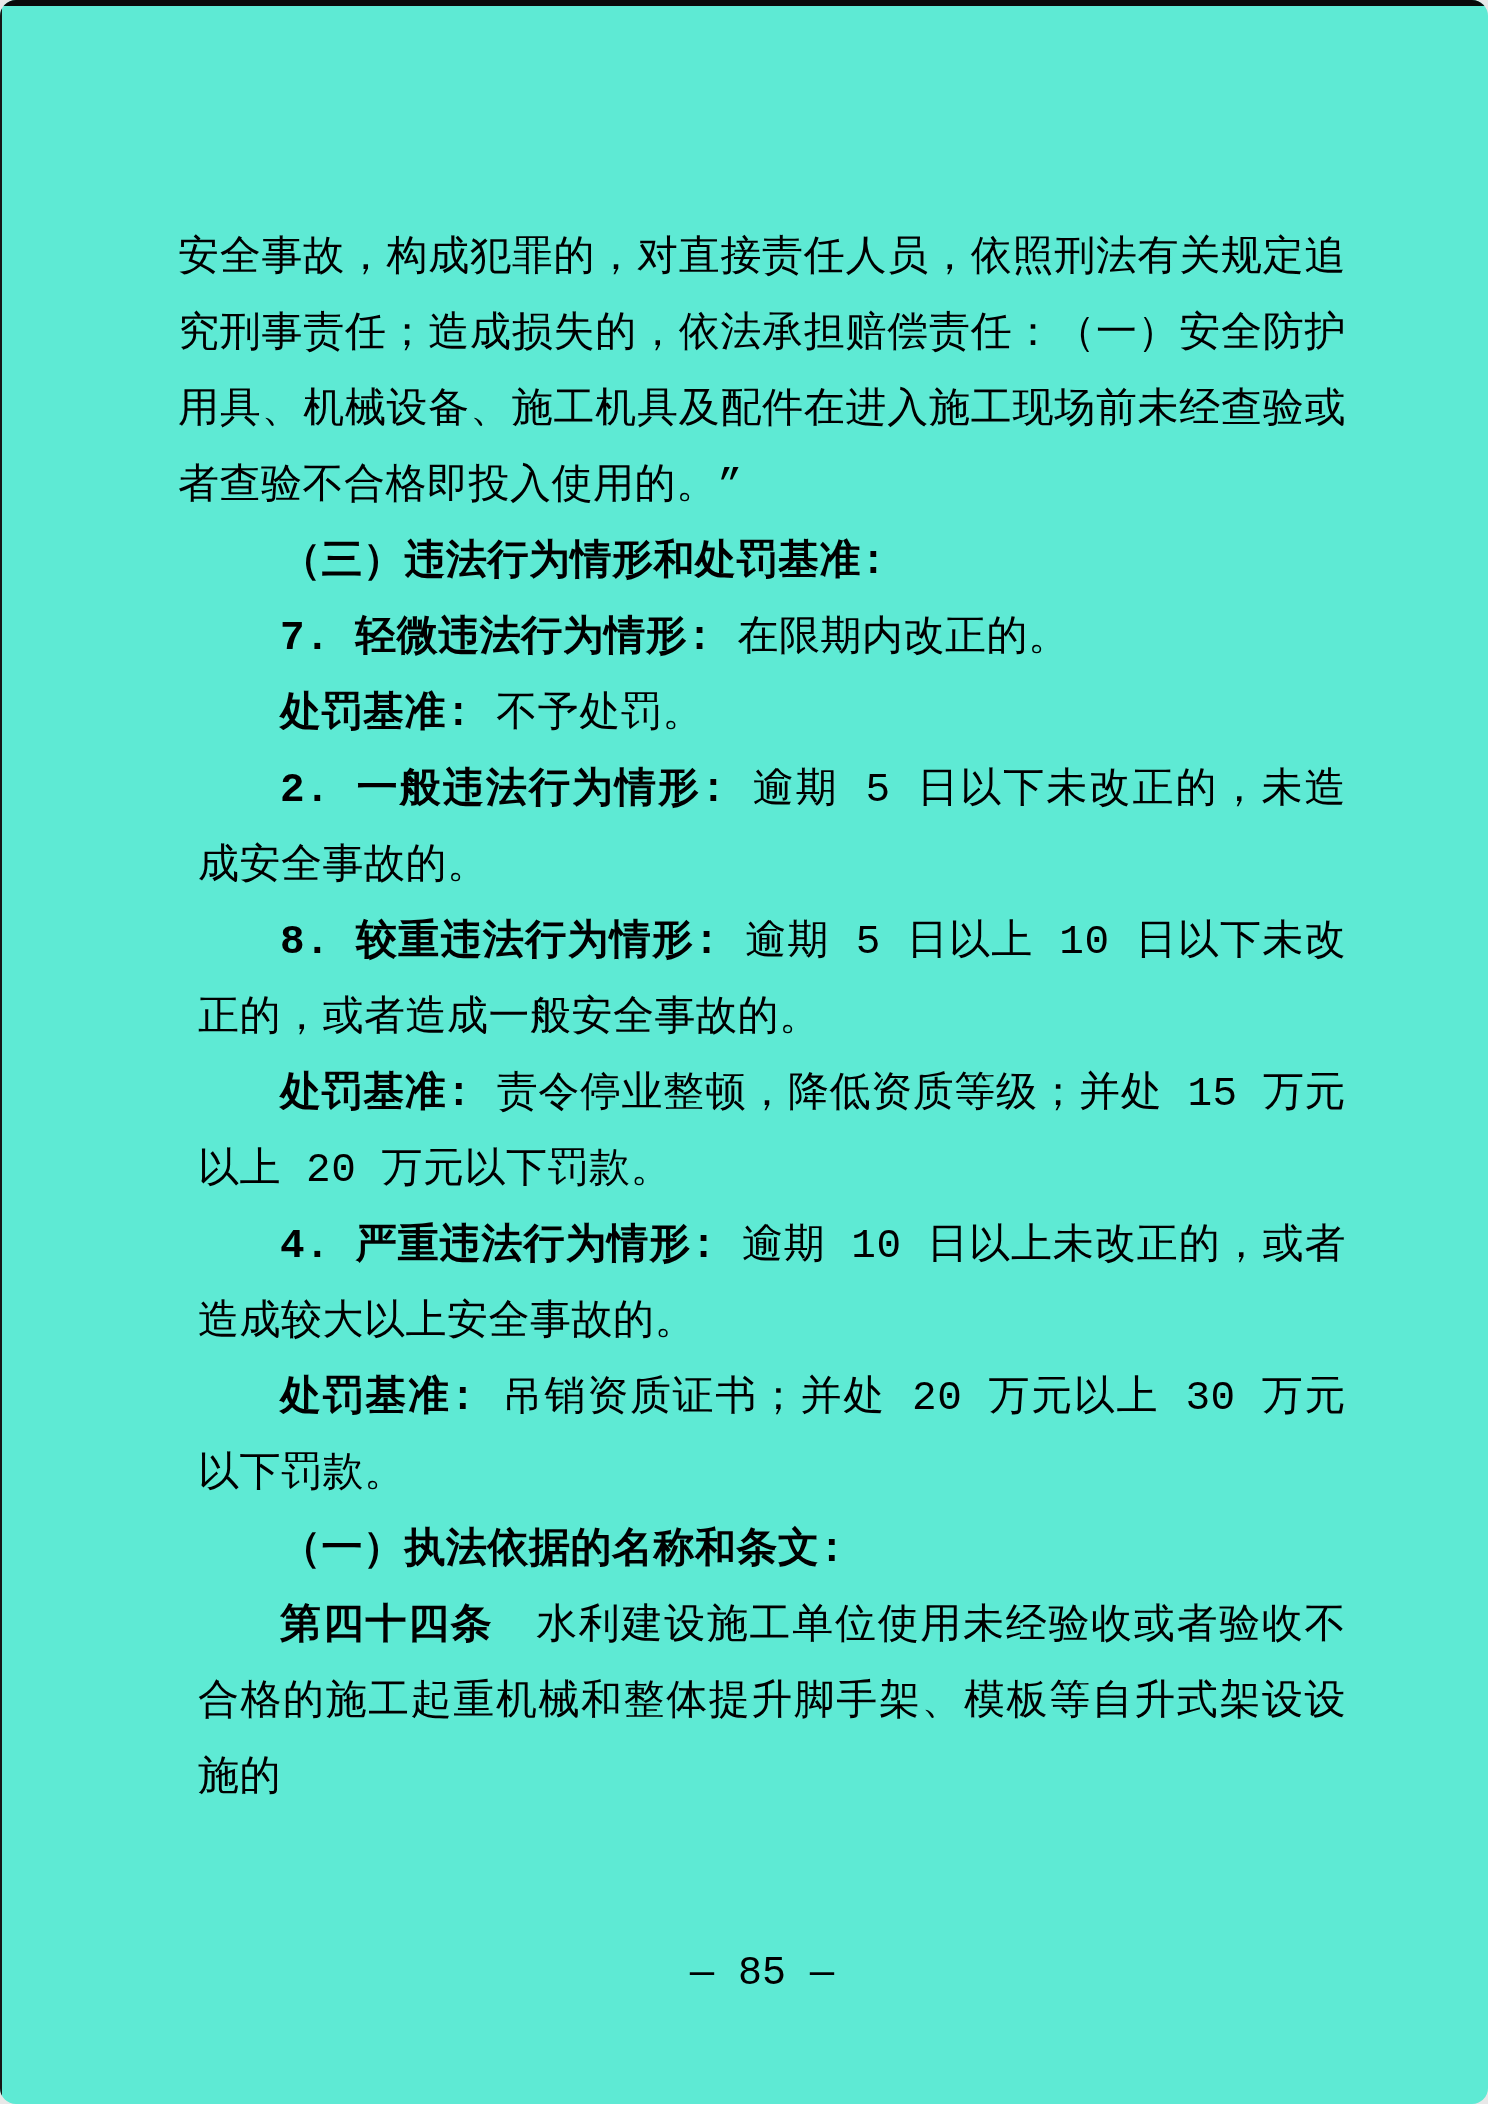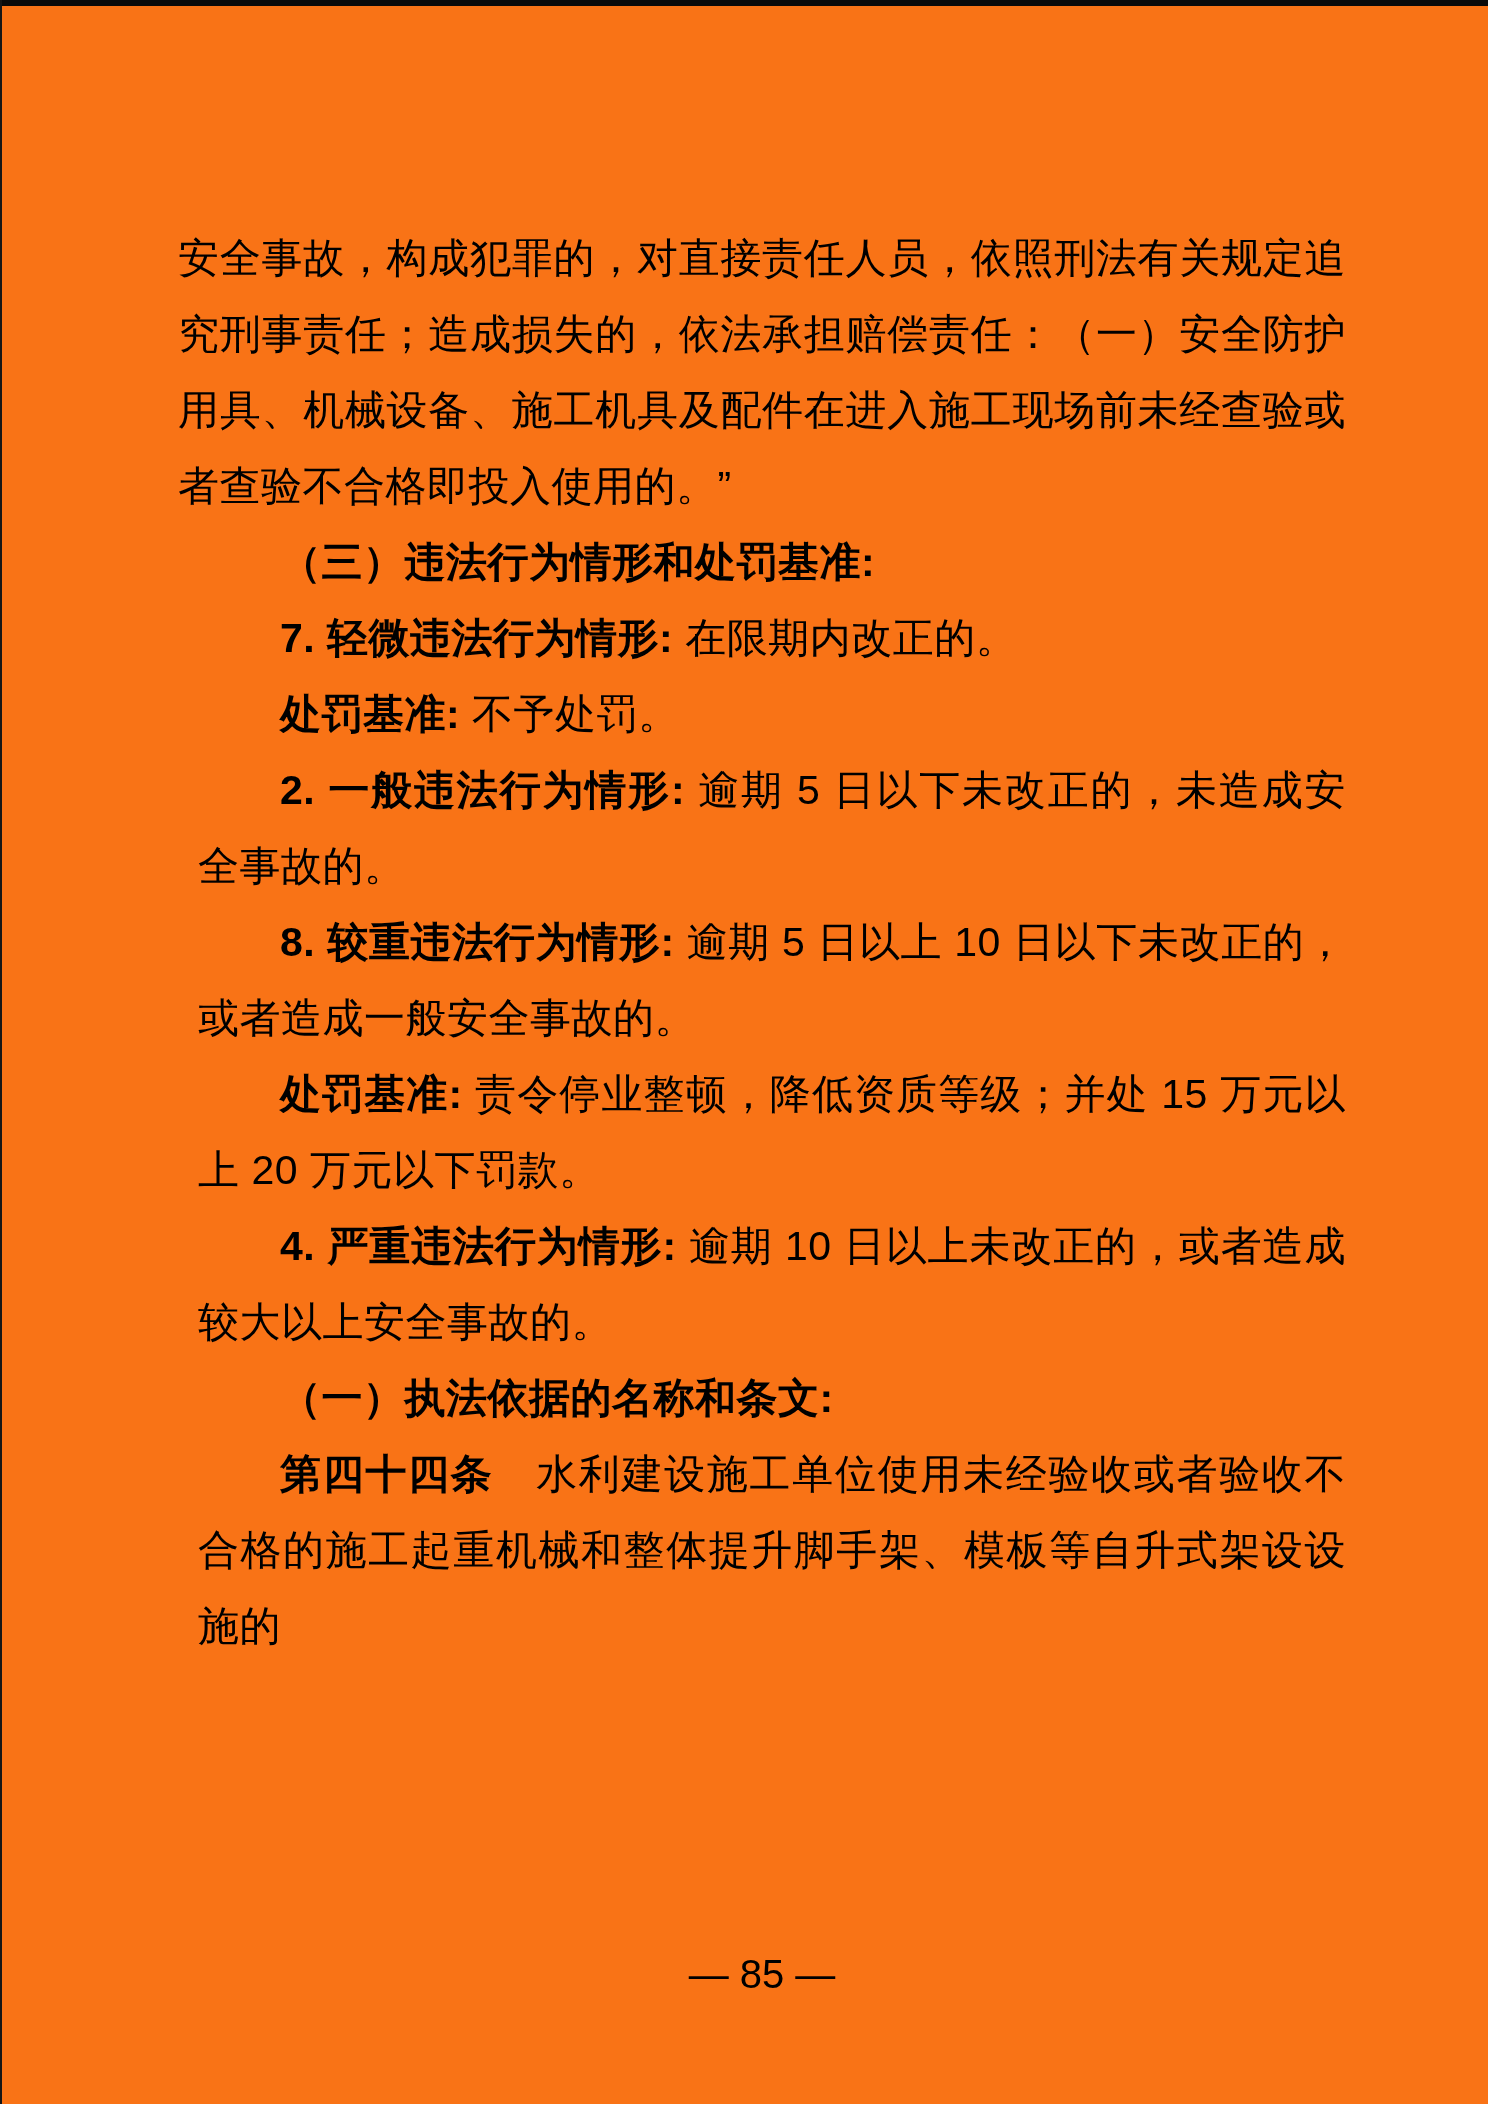--- a/index.html
+++ b/index.html
@@ -1,23 +1,24 @@
 <!DOCTYPE html>
 <html lang="zh"><head>
 <meta charset="utf-8">
 <style>
   html, body { margin: 0; padding: 0; background: #e8e8e8; }
   .page {
     position: relative;
     width: 1488px;
     height: 2104px;
-    background: #f97316;
-    font-family: Liberation Sans, sans-serif;
+    background: #5eead4;
+    font-family: Liberation Mono, monospace;
     color: #000000;
     overflow: hidden;
+    border-radius: 16px;
   }
   .scan-bar-top {
     position: absolute;
     top: 0; left: 0;
     width: 100%; height: 6px;
     background: #0a0a0a;
   }
   .scan-line-left {
     position: absolute;
     top: 0; left: 0;
@@ -56,20 +57,21 @@
 
   <main class="doc-body">
       <p><span>安全事故，构成犯罪的，对直接责任人员，依照刑法有关规定追究刑事责任；造成损失的，依法承担赔偿责任：（一）安全防护用具、机械设备、施工机具及配件在进入施工现场前未经查验或者查验不合格即投入使用的。”</span></p>
       <p class="indent"><span class="seg-b">（三）违法行为情形和处罚基准:</span></p>
       <p class="indent"><span class="seg-b">7. 轻微违法行为情形:</span><span> 在限期内改正的。</span></p>
       <p class="indent"><span class="seg-b">处罚基准:</span><span> 不予处罚。</span></p>
       <p class="indent"><span class="seg-b">2. 一般违法行为情形:</span><span> 逾期 5 日以下未改正的，未造成安全事故的。</span></p>
       <p class="indent"><span class="seg-b">8. 较重违法行为情形:</span><span> 逾期 5 日以上 10 日以下未改正的，或者造成一般安全事故的。</span></p>
       <p class="indent"><span class="seg-b">处罚基准:</span><span> 责令停业整顿，降低资质等级；并处 15 万元以上 20 万元以下罚款。</span></p>
       <p class="indent"><span class="seg-b">4. 严重违法行为情形:</span><span> 逾期 10 日以上未改正的，或者造成较大以上安全事故的。</span></p>
+      <p class="indent"><span class="seg-b">处罚基准:</span><span> 吊销资质证书；并处 20 万元以上 30 万元以下罚款。</span></p>
       <p class="indent"><span class="seg-b">（一）执法依据的名称和条文:</span></p>
       <p class="indent"><span class="seg-b">第四十四条</span><span>　水利建设施工单位使用未经验收或者验收不合格的施工起重机械和整体提升脚手架、模板等自升式架设设施的</span></p>
     </main>
 
   <footer class="page-footer">
     <span>— 85 —</span>
   </footer>
 </div>
 
 </body></html>

